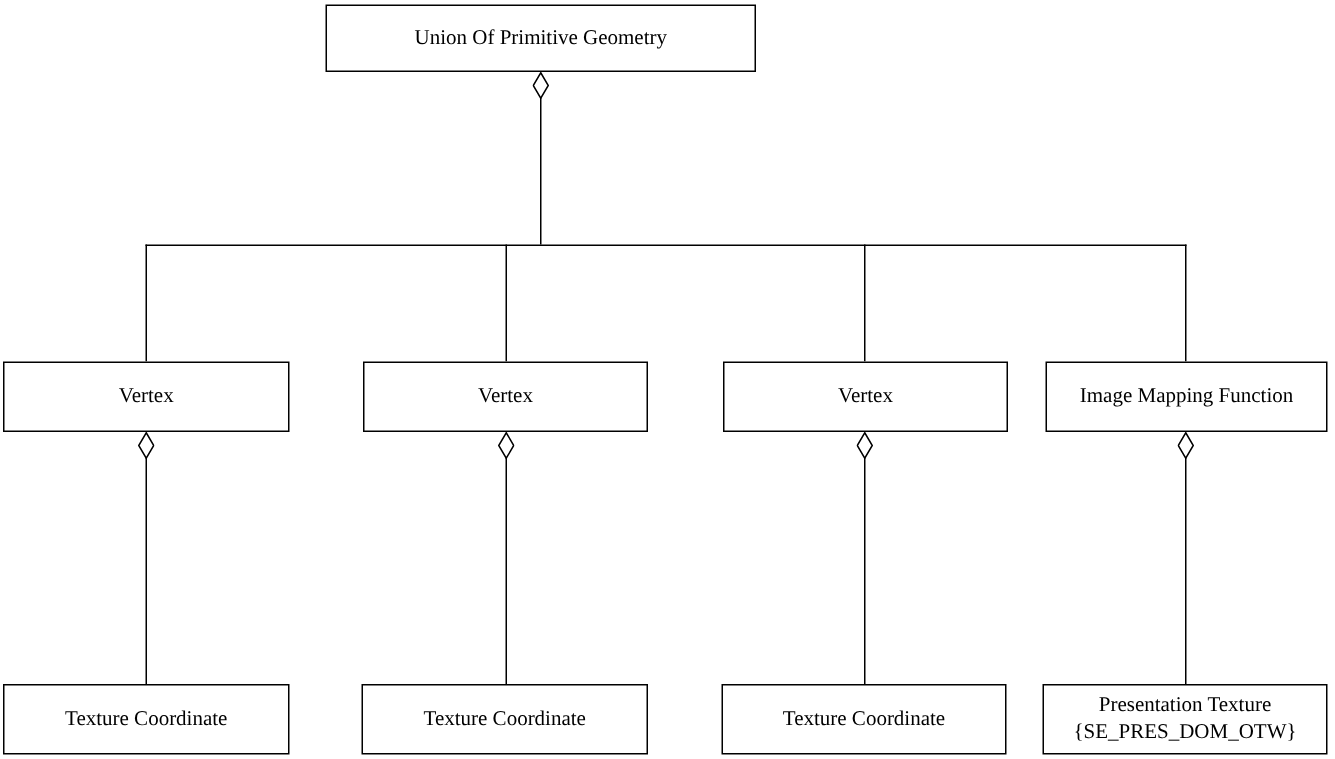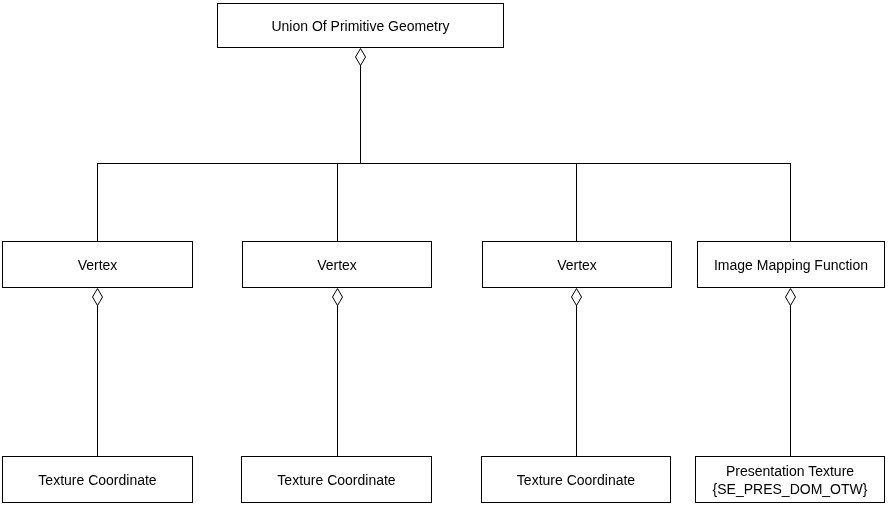--- a/index.html
+++ b/index.html
@@ -5,21 +5,21 @@
   html, body {
     margin: 0;
     padding: 0;
     background: #ffffff;
   }
   .canvas {
     position: relative;
     width: 890px;
     height: 506px;
     background: #ffffff;
-    font-family: Liberation Sans, sans-serif;
+    font-family: Liberation Serif, serif;
     color: #000000;
     overflow: hidden;
   }
   .node {
     position: absolute;
     background: #ffffff;
     border: 1px solid #000000;
     box-sizing: border-box;
     display: flex;
     flex-direction: column;

